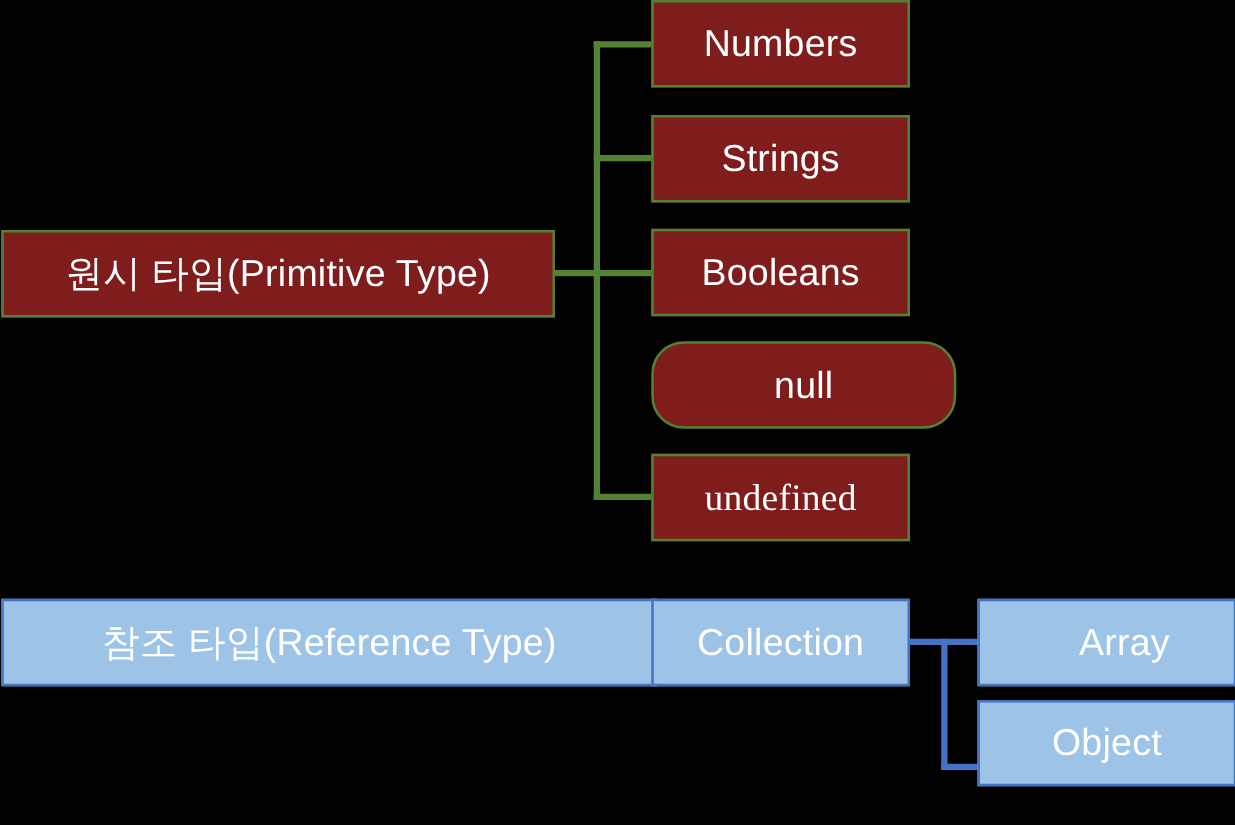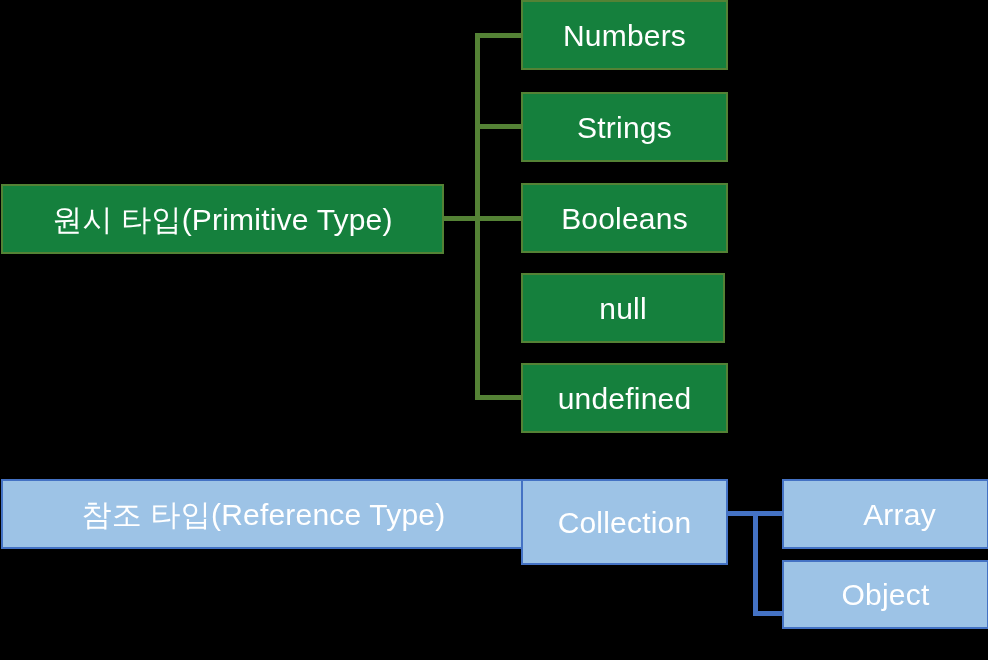--- a/index.html
+++ b/index.html
@@ -29,21 +29,21 @@
     color: #FFFFFF;
     font-size: 30px;
     font-weight: 400;
     line-height: 1.1;
     letter-spacing: 0.2px;
     white-space: nowrap;
     border-style: solid;
     border-width: 2px;
   }
   .node.green {
-    background: #15803d;
+    background: #7f1d1d;
     border-color: #548235;
   }
   .node.blue {
     background: #9DC3E6;
     border-color: #4472C4;
   }
   .node .node-label {
     display: block;
   }
 
@@ -79,40 +79,40 @@
   </div>
 
   <div class="node green" style="left:521px; top:183px; width:207px; height:70px;">
     <span class="node-label">Booleans</span>
   </div>
 
   <div class="node green" style="left:521px; top:92px; width:207px; height:70px;">
     <span class="node-label">Strings</span>
   </div>
 
-  <div class="node green" style="left:521px; top:273px; width:204px; height:70px;">
+  <div class="node green" style="left:521px; top:273px; width:244px; height:70px;border-radius:26px;">
     <span class="node-label">null</span>
   </div>
 
-  <div class="node green" style="left:521px; top:363px; width:207px; height:70px;">
+  <div class="node green" style="left:521px; top:363px; width:207px; height:70px;font-family:Liberation Serif, serif;">
     <span class="node-label">undefined</span>
   </div>
 
   <div class="conn blue h" style="left:441px; top:511px; width:82px;"></div>
 
   <div class="conn blue v" style="left:753px; top:511px; height:105px;"></div>
 
   <div class="conn blue h" style="left:726px; top:511px; width:58px;"></div>
   <div class="conn blue h" style="left:753px; top:611px; width:31px;"></div>
 
   <div class="node blue" style="left:1px; top:479px; width:525px; height:70px;">
     <span class="node-label">참조 타입(Reference Type)</span>
   </div>
 
-  <div class="node blue" style="left:521px; top:479px; width:207px; height:86px;text-align:center;">
+  <div class="node blue" style="left:521px; top:479px; width:207px; height:70px;text-align:center;">
     <span class="node-label">Collection</span>
   </div>
 
   <div class="node blue" style="left:782px; top:479px; width:207px; height:70px;padding-left:28px;">
     <span class="node-label">Array</span>
   </div>
 
   <div class="node blue" style="left:782px; top:560px; width:207px; height:69px;">
     <span class="node-label">Object</span>
   </div>

